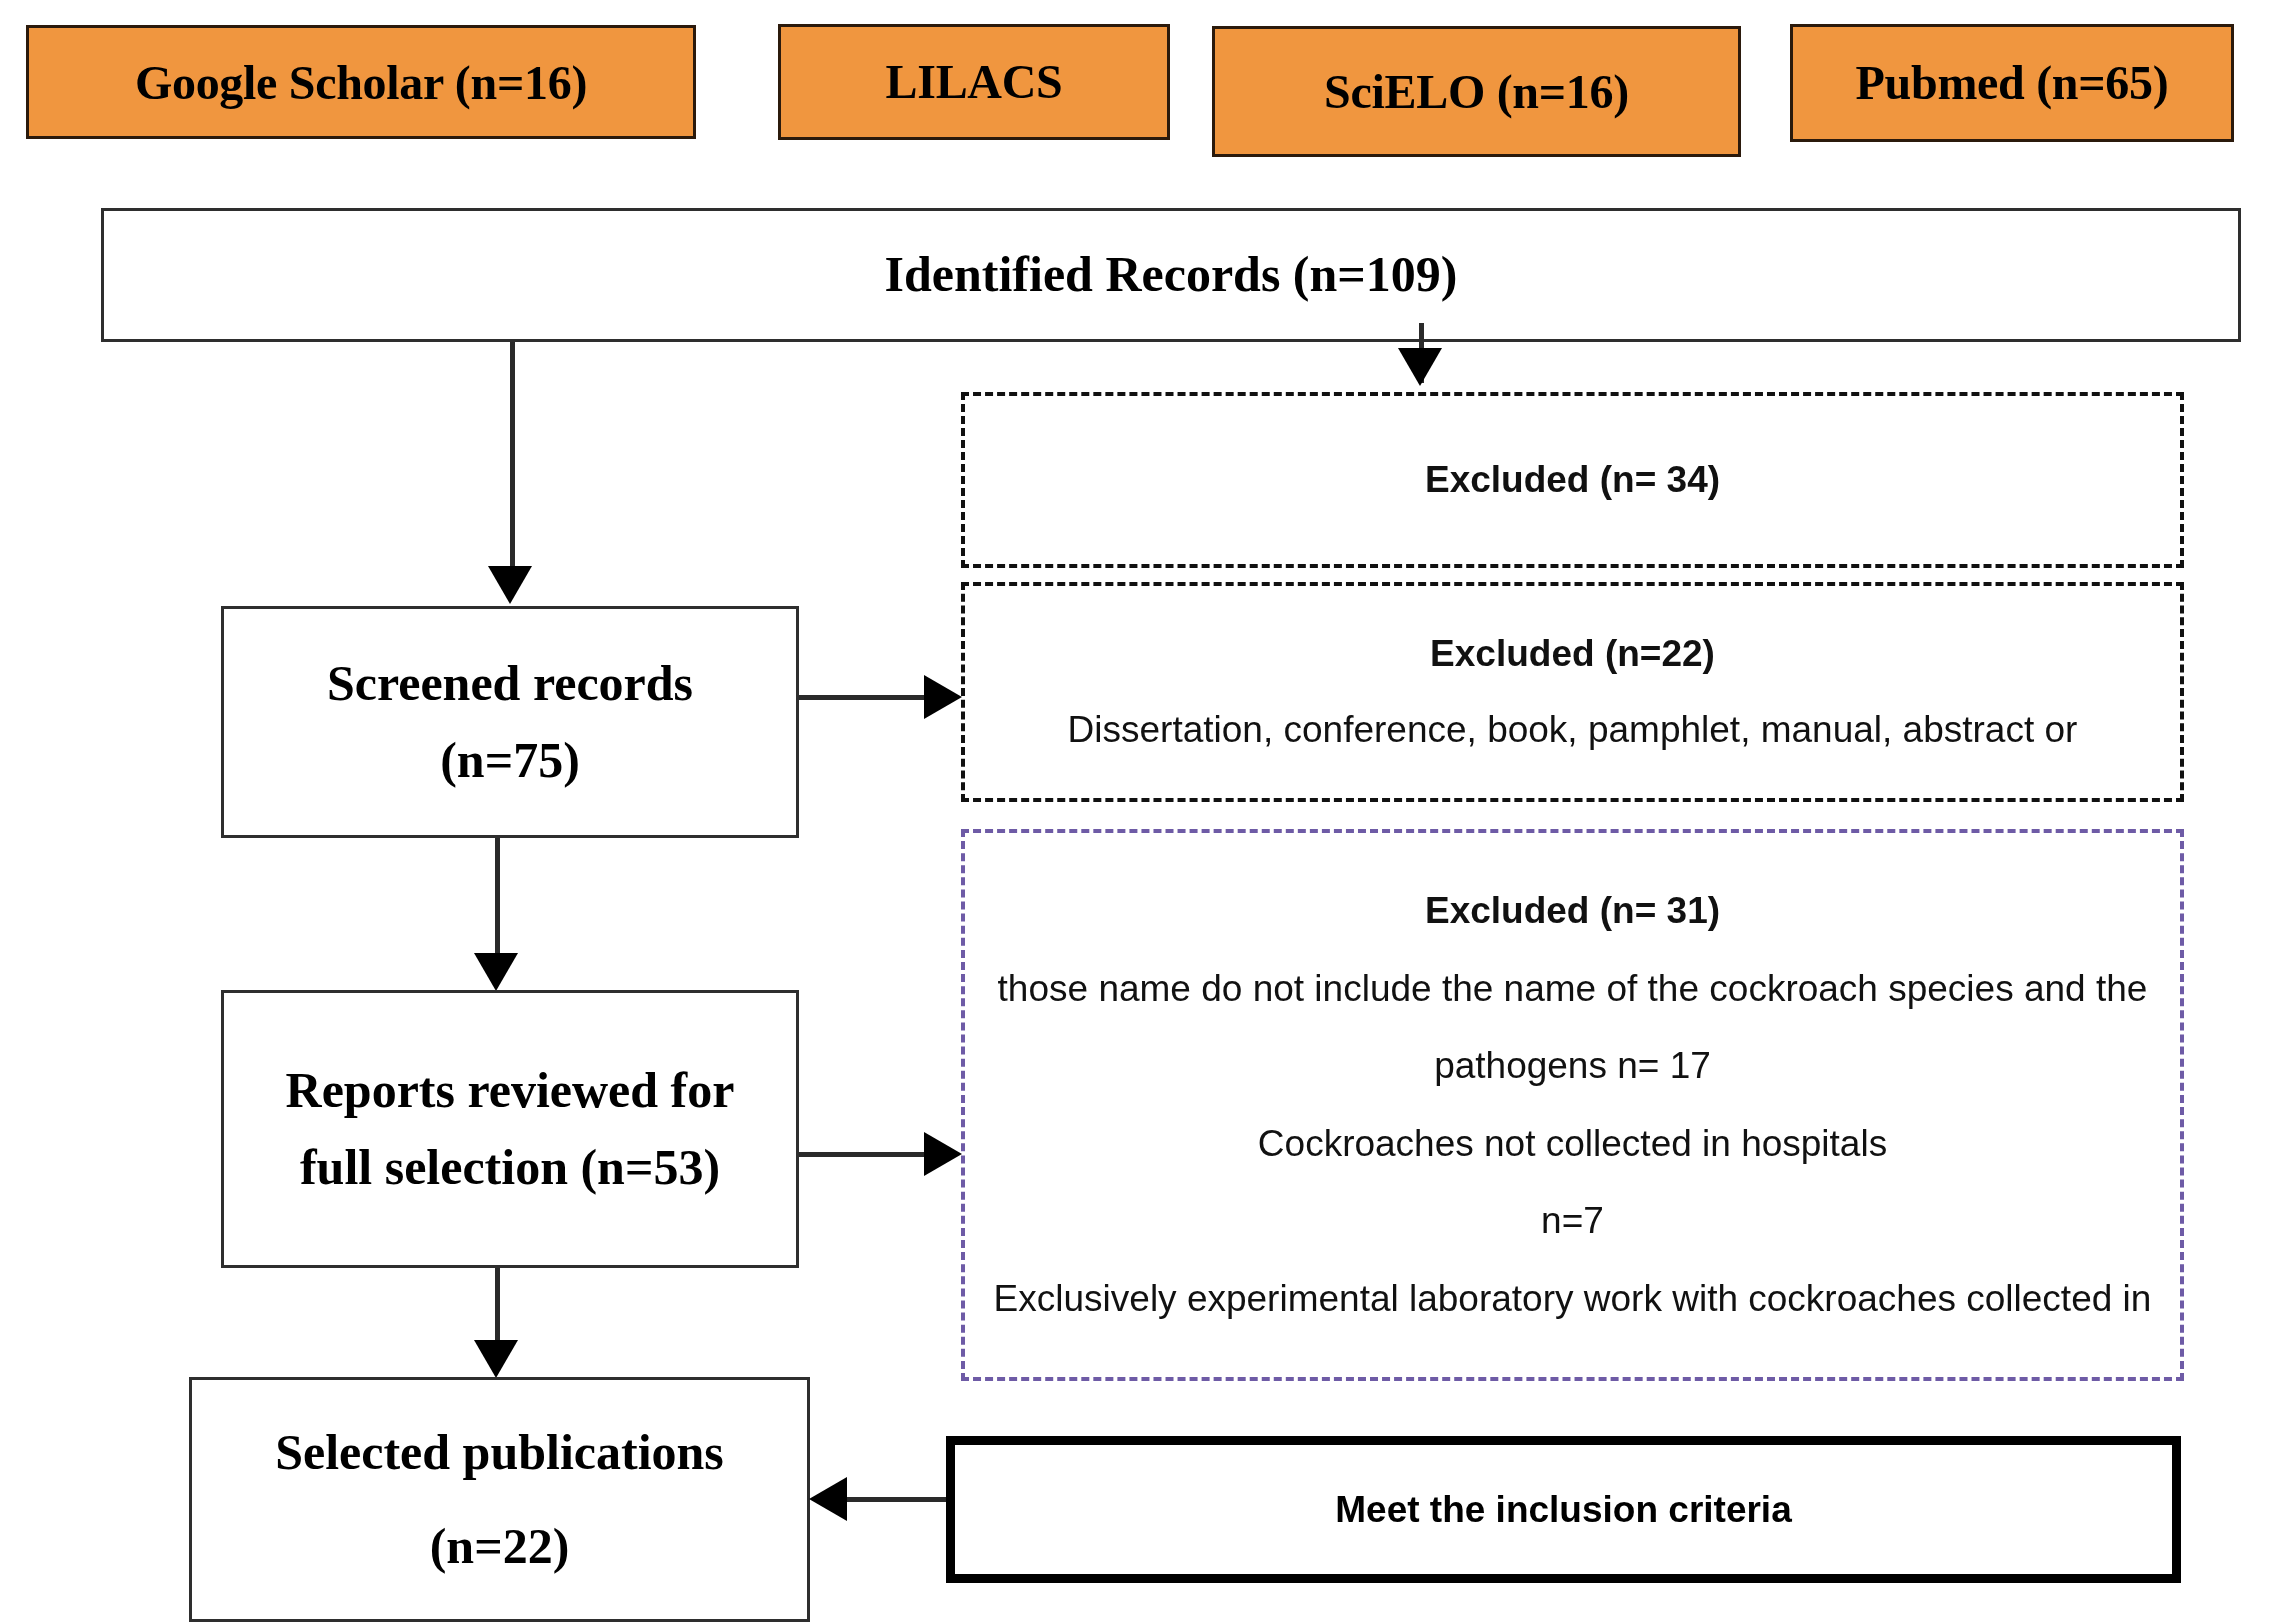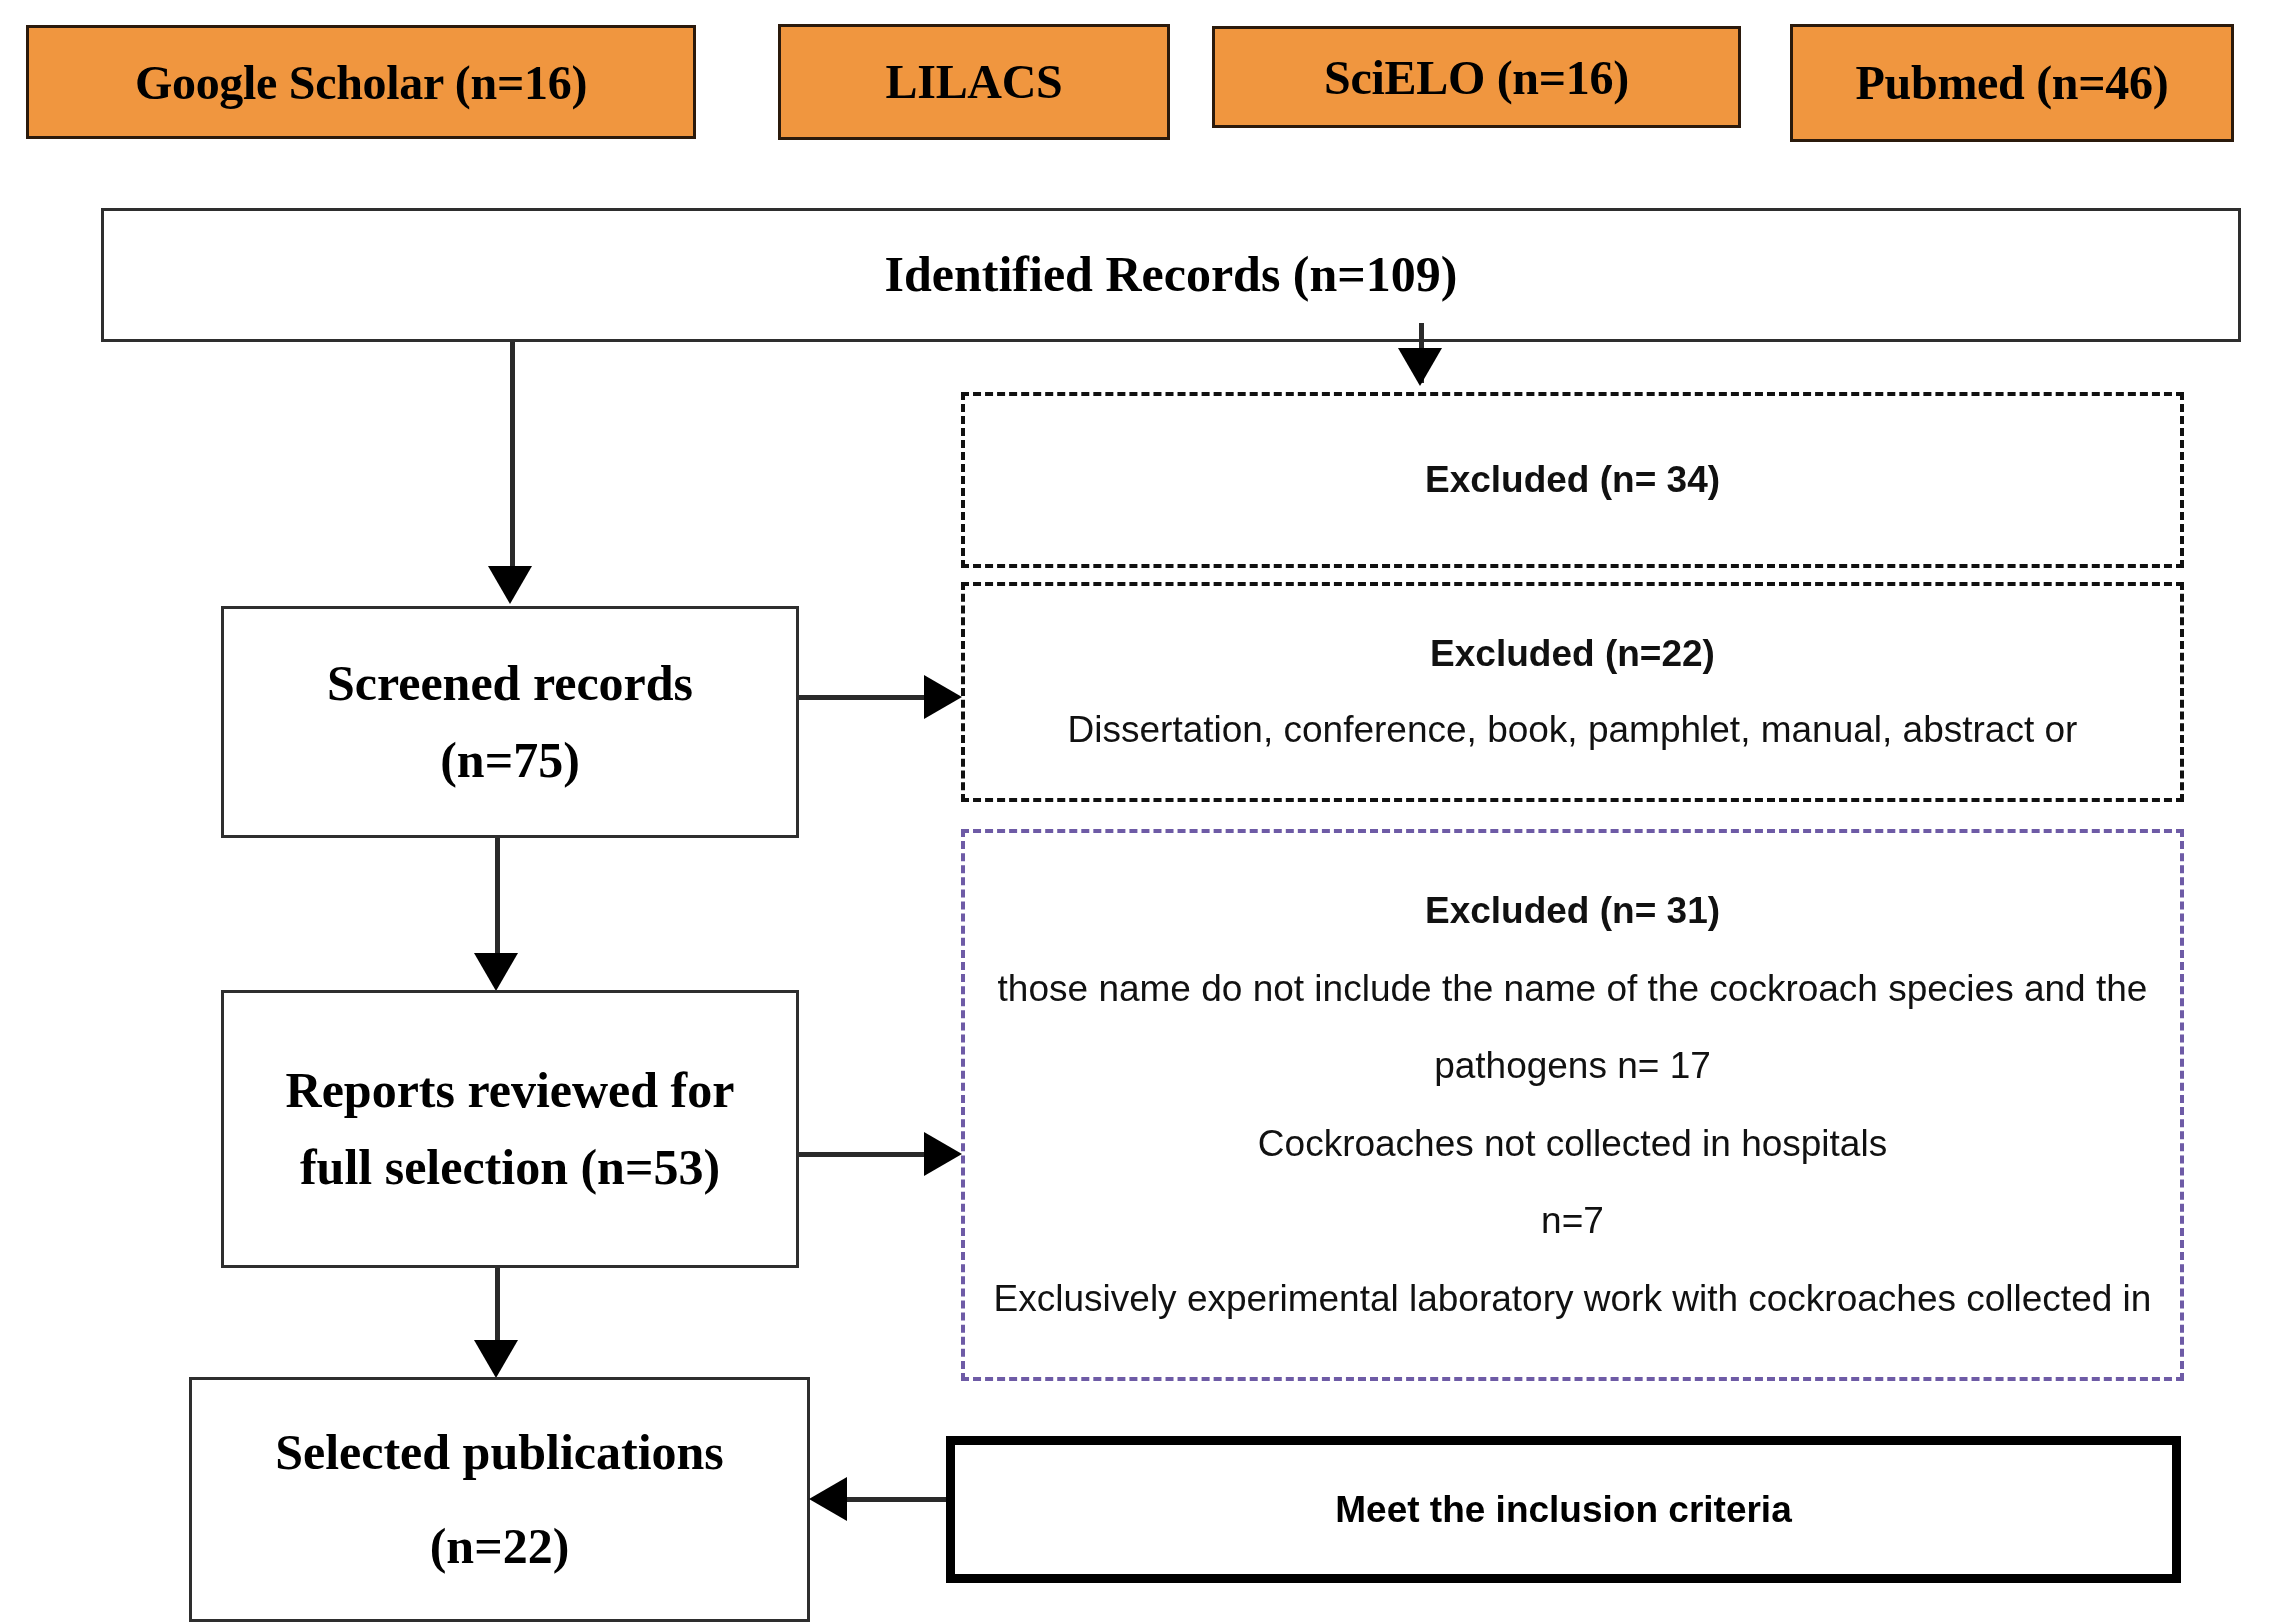--- a/index.html
+++ b/index.html
@@ -84,26 +84,26 @@
 <div class="stage">
 
   <div class="box src-box" style="left:26px;top:25px;width:670px;height:114px;">
     <span>Google Scholar (n=16)</span>
   </div>
 
   <div class="box src-box" style="left:778px;top:23.5px;width:392px;height:116px;">
     <span>LILACS</span>
   </div>
 
-  <div class="box src-box" style="left:1212px;top:26px;width:529px;height:102px;">
+  <div class="box src-box" style="left:1212px;top:26px;width:529px;height:131px;">
     <span>SciELO (n=16)</span>
   </div>
 
   <div class="box src-box" style="left:1790px;top:23.5px;width:444px;height:118px;">
-    <span>Pubmed (n=46)</span>
+    <span>Pubmed (n=65)</span>
   </div>
 
   <div class="box flow-box" style="left:101px;top:208px;width:2140px;height:134px;">
     <span>Identified Records (n=109)</span>
   </div>
 
   <div class="vline" style="left:510px;top:342px;height:225px;"></div>
   <div class="arrow-down" style="left:488px;top:566px;"></div>
 
   <div class="vline" style="left:1419px;top:323px;height:60px;"></div>

